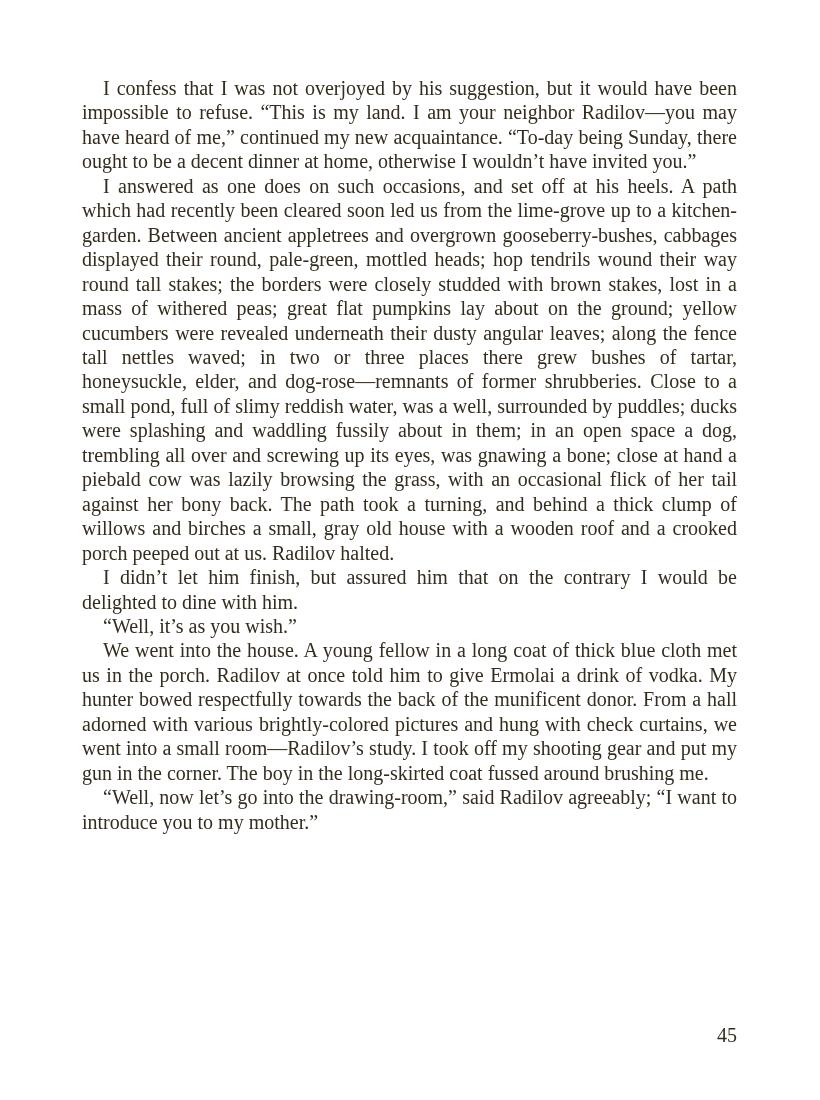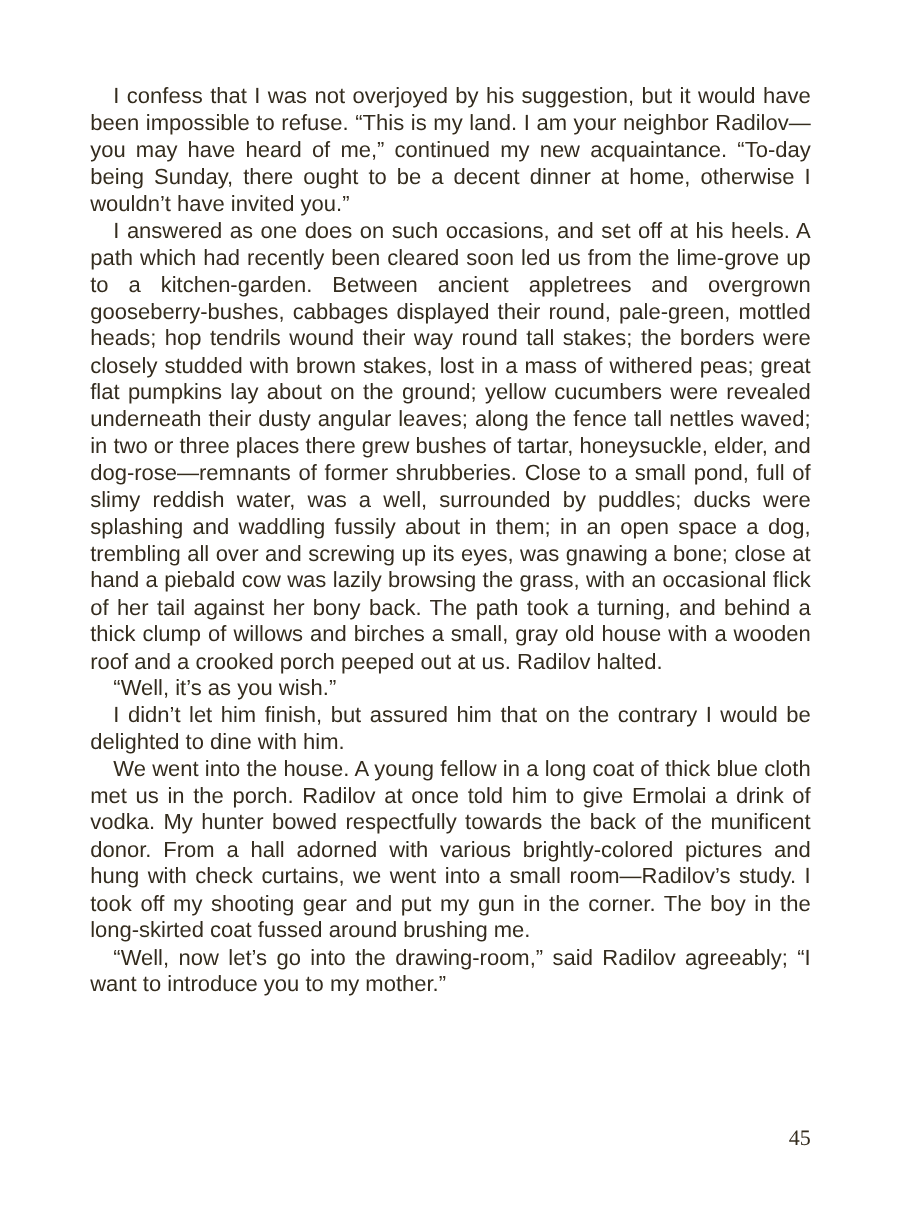--- a/index.html
+++ b/index.html
@@ -13,21 +13,21 @@
     height: 1100px;
     background: #ffffff;
     overflow: hidden;
   }
   .text-block {
     position: absolute;
     left: 82px;
     top: 76px;
     width: 655px;
     color: #342c1e;
-    font-family: Liberation Sans, sans-serif;
+    font-family: Liberation Serif, serif;
     font-size: 20px;
     line-height: 24.45px;
     text-align: justify;
   }
   .text-block p {
     margin: 0;
     padding: 0;
     text-indent: 21px;
   }
   .page-number {
@@ -42,19 +42,19 @@
     line-height: 24px;
   }
 </style>
 </head>
 <body>
 
 <div class="page">
   <div class="text-block">
       <p>I confess that I was not overjoyed by his suggestion, but it would have been impossible to refuse. “This is my land. I am your neighbor Radilov—you may have heard of me,” continued my new acquaintance. “To-day being Sunday, there ought to be a decent dinner at home, otherwise I wouldn’t have invited you.”</p>
       <p>I answered as one does on such occasions, and set off at his heels. A path which had recently been cleared soon led us from the lime-grove up to a kitchen-garden. Between ancient appletrees and overgrown gooseberry-bushes, cabbages displayed their round, pale-green, mottled heads; hop tendrils wound their way round tall stakes; the borders were closely studded with brown stakes, lost in a mass of withered peas; great flat pumpkins lay about on the ground; yellow cucumbers were revealed underneath their dusty angular leaves; along the fence tall nettles waved; in two or three places there grew bushes of tartar, honeysuckle, elder, and dog-rose—remnants of former shrubberies. Close to a small pond, full of slimy reddish water, was a well, surrounded by puddles; ducks were splashing and waddling fussily about in them; in an open space a dog, trembling all over and screwing up its eyes, was gnawing a bone; close at hand a piebald cow was lazily browsing the grass, with an occasional flick of her tail against her bony back. The path took a turning, and behind a thick clump of willows and birches a small, gray old house with a wooden roof and a crooked porch peeped out at us. Radilov halted.</p>
+      <p>I didn’t let him finish, but assured him that on the contrary I would be delighted to dine with him.</p>
       <p>“Well, it’s as you wish.”</p>
-      <p>I didn’t let him finish, but assured him that on the contrary I would be delighted to dine with him.</p>
       <p>We went into the house. A young fellow in a long coat of thick blue cloth met us in the porch. Radilov at once told him to give Ermolai a drink of vodka. My hunter bowed respectfully towards the back of the munificent donor. From a hall adorned with various brightly-colored pictures and hung with check curtains, we went into a small room—Radilov’s study. I took off my shooting gear and put my gun in the corner. The boy in the long-skirted coat fussed around brushing me.</p>
       <p>“Well, now let’s go into the drawing-room,” said Radilov agreeably; “I want to introduce you to my mother.”</p>
     </div>
   <div class="page-number">45</div>
 </div>
 
 </body></html>

